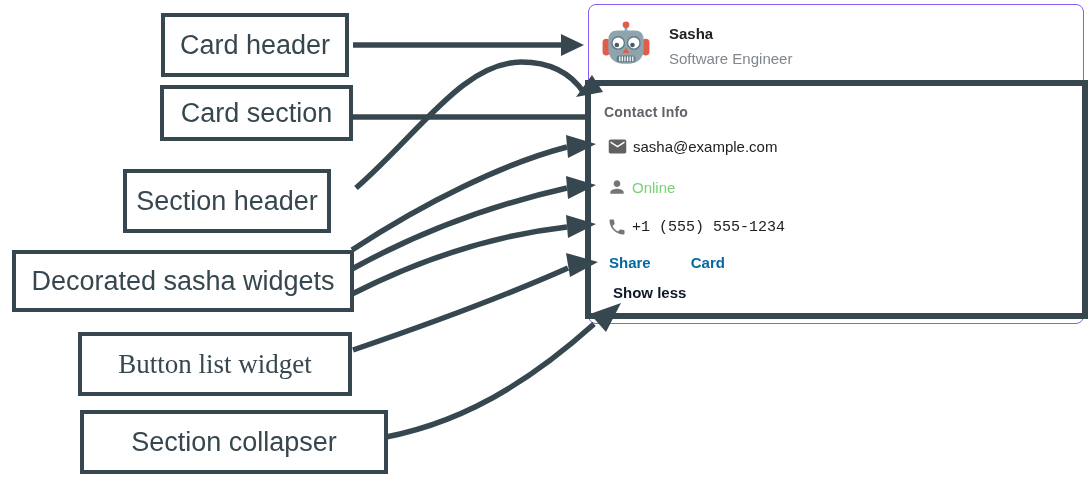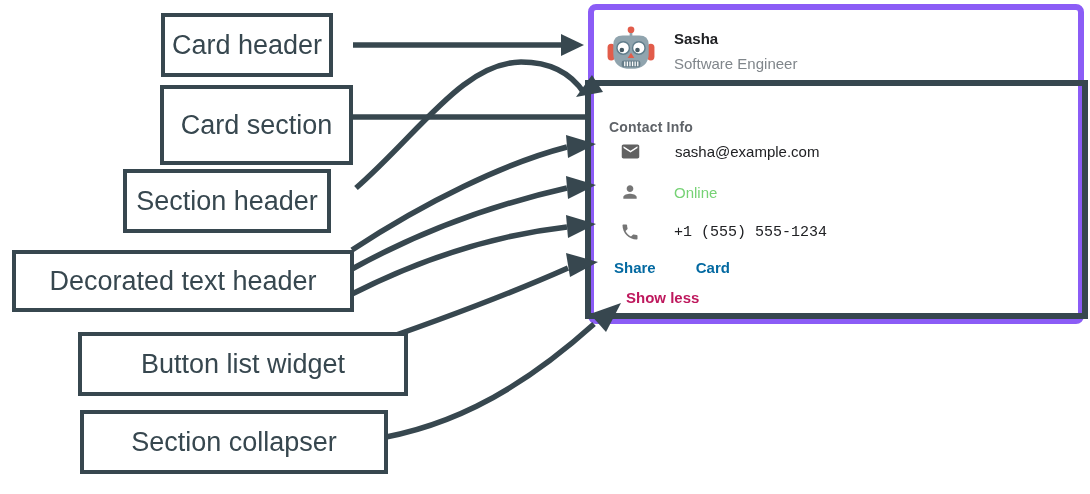--- a/index.html
+++ b/index.html
@@ -15,35 +15,35 @@
     font-size:27px;line-height:1;white-space:nowrap;
   }
   
   .arrows{position:absolute;left:0;top:0;z-index:5;pointer-events:none;}
   .arrows path{stroke:#37474F;stroke-width:5.5;fill:none;}
   .arrows .rect-hl{stroke:#37474F;stroke-width:6;fill:none;}
   .arrows polygon{fill:#37474F;stroke:none;}
   
   .card{
     position:absolute;left:588px;top:4px;width:496px;height:320px;z-index:1;
-    box-sizing:border-box;background:#fff;border:6px solid #8b5cf6;border-radius:8px;
+    box-sizing:border-box;background:#fff;border:1px solid #8b5cf6;border-radius:8px;
   }
   .avatar{position:absolute;left:12px;top:14px;width:50px;height:50px;}
   .card-title{position:absolute;left:80px;top:20px;font-size:15px;font-weight:700;color:#202124;}
   .card-subtitle{position:absolute;left:80px;top:45px;font-size:15px;font-weight:400;color:#80868B;text-align:center;}
-  .section-header{position:absolute;left:15px;top:99px;font-size:14px;font-weight:700;color:#5F6368;letter-spacing:.2px;margin-top:10px;}
-  .row{position:absolute;left:26px;display:flex;align-items:center;gap:34px;height:22px;}
+  .section-header{position:absolute;left:15px;top:99px;font-size:14px;font-weight:700;color:#5F6368;letter-spacing:.2px;}
+  .row{position:absolute;left:18px;display:flex;align-items:center;gap:5px;height:22px;}
   .row .txt{font-size:15px;color:#202124;}
   .row.r-email{top:130px;}
   .row.r-online{top:171px;text-align:right;}
   .row.r-phone{top:211px;font-family:Liberation Mono, monospace;}
   .txt.green{color:#76D275;}
   .btn-row{position:absolute;left:20px;top:249px;display:flex;gap:40px;}
   .link-btn{font-size:15px;font-weight:700;color:#0369a1;cursor:pointer;background:none;border:none;padding:0;font-family:"Liberation Sans",sans-serif;}
-  .show-less{position:absolute;left:32px;top:279px;font-size:15px;font-weight:700;color:#be185d;cursor:pointer;background:none;border:none;padding:0;font-family:"Liberation Sans",sans-serif;}
+  .show-less{position:absolute;left:24px;top:279px;font-size:15px;font-weight:700;color:#0f172a;cursor:pointer;background:none;border:none;padding:0;font-family:"Liberation Sans",sans-serif;}
   .icon{display:inline-flex;}
 </style>
 </head>
 <body>
 
 <div class="canvas">
 
   <div class="card">
 
     <div>
@@ -148,25 +148,25 @@
       <path d="M 353 350 C 435 322, 505 296, 568 268"></path>
       <polygon points="566,253 570,277 598,262"></polygon>
     </g>
 
     <g>
       <path d="M 353 442 C 440 433, 515 395, 594 324"></path>
       <polygon points="621,303 590,314 606,332"></polygon>
     </g>
   </svg>
 
-  <div class="label-box" style="left:161px;top:13px;width:172px;height:64px;">Card header</div>
+  <div class="label-box" style="left:161px;top:13px;width:188px;height:64px;">Card header</div>
 
-  <div class="label-box" style="left:160px;top:85px;width:193px;height:80px;">Card section</div>
+  <div class="label-box" style="left:160px;top:85px;width:193px;height:56px;">Card section</div>
 
   <div class="label-box" style="left:123px;top:169px;width:208px;height:64px;">Section header</div>
 
-  <div class="label-box" style="left:12px;top:250px;width:342px;height:62px;">Decorated text header</div>
+  <div class="label-box" style="left:12px;top:250px;width:342px;height:62px;">Decorated sasha widgets</div>
 
-  <div class="label-box" style="left:78px;top:332px;width:330px;height:64px;">Button list widget</div>
+  <div class="label-box" style="left:78px;top:332px;width:274px;height:64px;font-family:Liberation Serif, serif;">Button list widget</div>
 
   <div class="label-box" style="left:80px;top:410px;width:308px;height:64px;">Section collapser</div>
 
 </div>
 
 </body></html>

